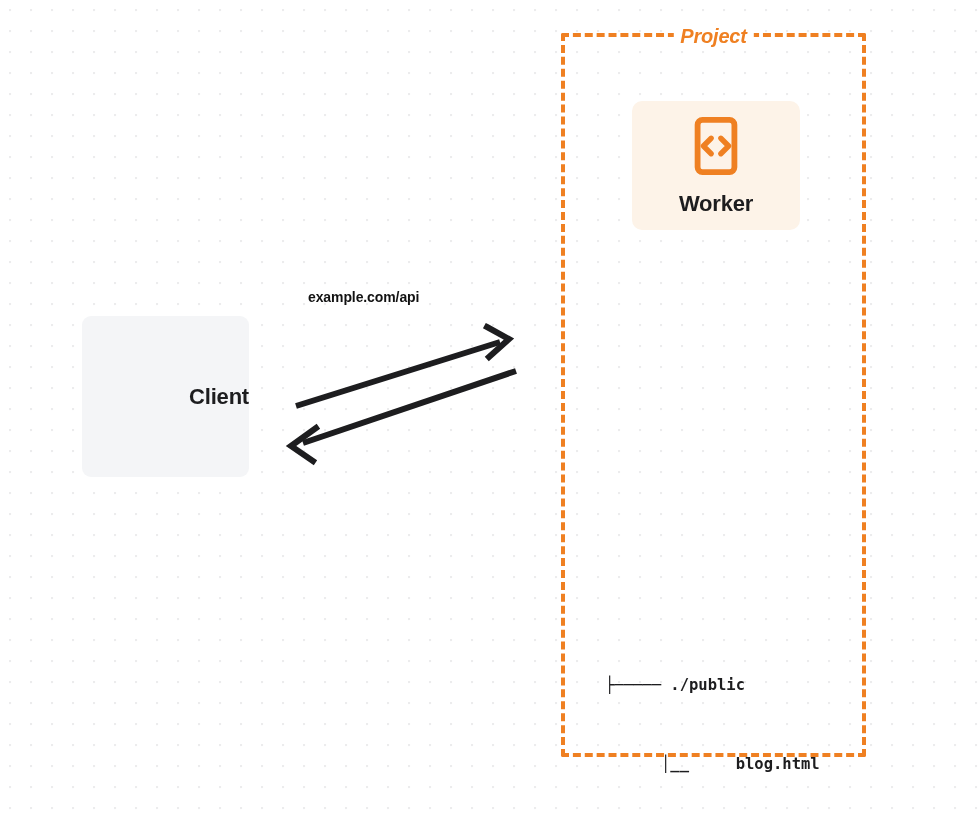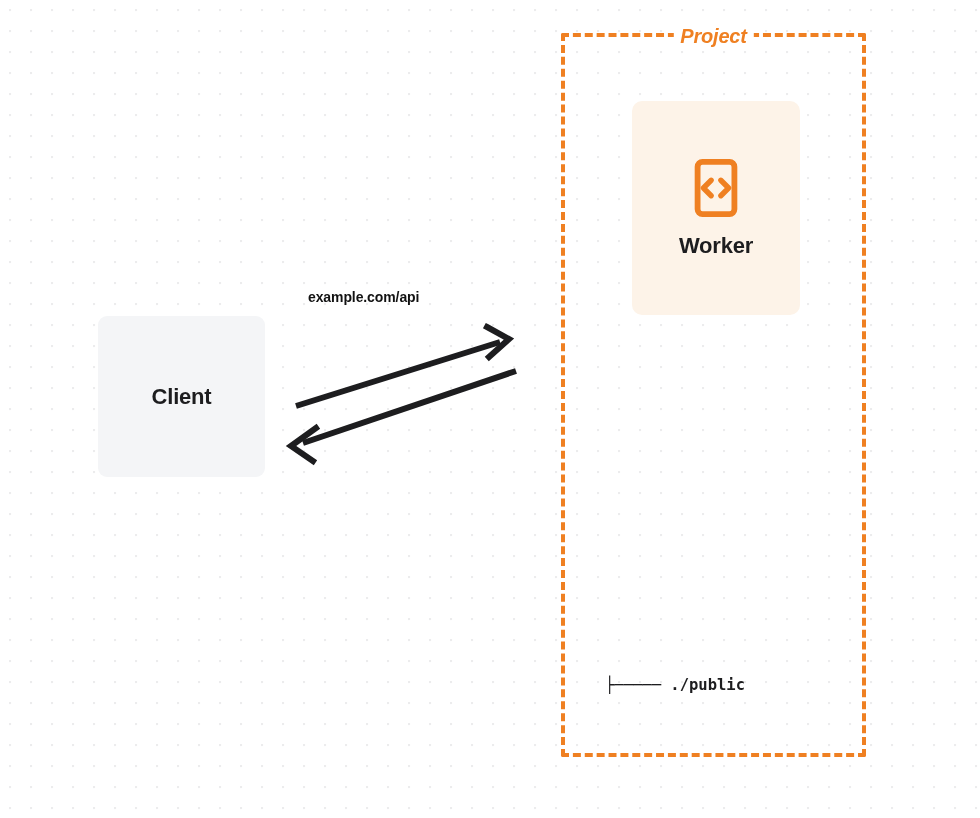--- a/index.html
+++ b/index.html
@@ -21,29 +21,29 @@
     height: 818px;
     background-color: #ffffff;
     background-image: radial-gradient(circle at 1px 1px, #ececed 1.35px, rgba(255,255,255,0) 1.6px);
     background-size: 21px 21px;
     background-position: 9px 9px;
   }
 
   
   .client-node {
     position: absolute;
-    left: 98px;
+    left: 82px;
     top: 316px;
     width: 167px;
     height: 161px;
     background: #f4f5f7;
     border-radius: 9px;
     display: flex;
     align-items: center;
-    justify-content: center;
+    justify-content: flex-end;
   }
   .client-label {
     font-size: 22px;
     font-weight: 700;
     color: #1d1d1f;
     letter-spacing: -0.2px;
   }
 
   
   .arrows-layer {
@@ -98,21 +98,21 @@
     border-radius: 10px;
     display: flex;
     flex-direction: column;
     align-items: center;
     justify-content: center;
   }
   .tile-worker {
     left: 632px;
     top: 101px;
     width: 168px;
-    height: 214px;
+    height: 129px;
   }
   .tile-assets {
     left: 628px;
     top: 448px;
     width: 168px;
     height: 164px;
   }
   .tile-icon {
     width: 62px;
     height: 62px;
@@ -176,16 +176,17 @@
       <rect x="13" y="5" width="38" height="54" rx="5" ry="5" fill="none" stroke="#ef8022" stroke-width="6"></rect>
       <polyline points="27,24 19,32 27,40" fill="none" stroke="#ef8022" stroke-width="5.5" stroke-linecap="round" stroke-linejoin="round"></polyline>
       <polyline points="37,24 45,32 37,40" fill="none" stroke="#ef8022" stroke-width="5.5" stroke-linecap="round" stroke-linejoin="round"></polyline>
     </svg>
     <span class="tile-label">Worker</span>
   </div>
 
 
   <div class="file-tree">
     <span class="tree-row">├───── ./public</span>
+    <span class="tree-row">      │__     blog.html</span>
     
   </div>
 
 </div>
 
 </body></html>

